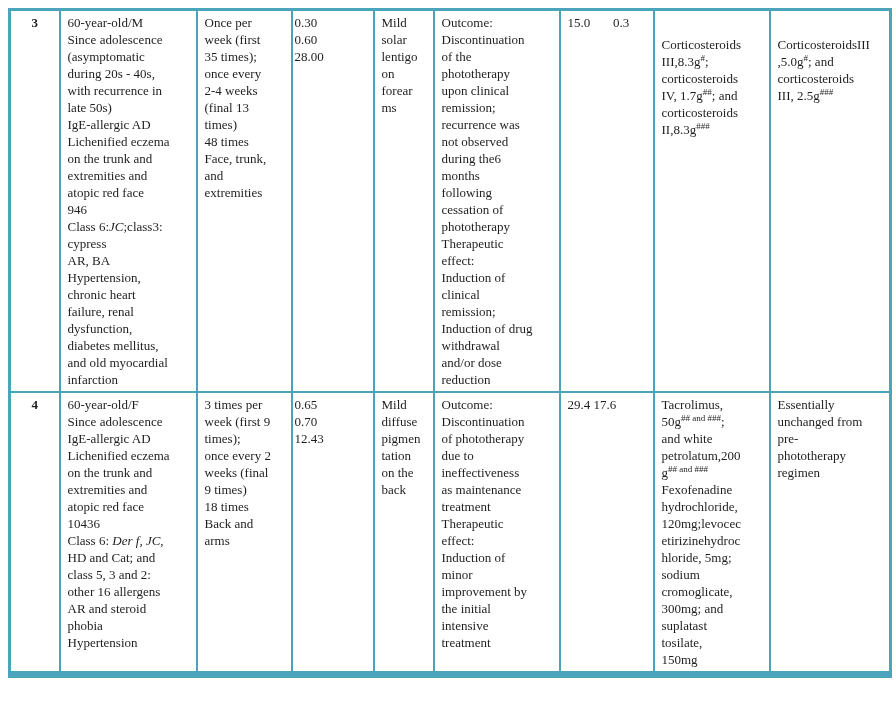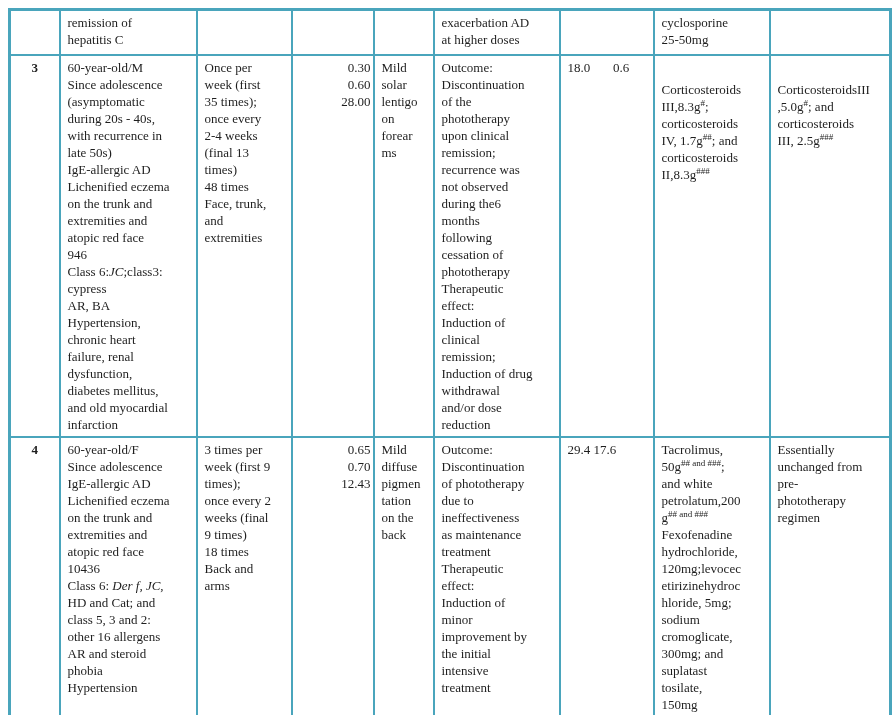--- a/index.html
+++ b/index.html
@@ -23,21 +23,21 @@
     border: 2px solid var(--bc);
     vertical-align: top;
     padding: 3px 4px 3px 7px;
     font-size: 13px;
     line-height: 17px;
     white-space: pre-wrap;
     word-wrap: break-word;
     overflow: hidden;
   }
   td.c-case { text-align: center; font-weight: bold; padding-left: 2px; padding-right: 2px; }
-  td.c-dose { text-align: right; padding-left: 2px; padding-right: 2px; }
+  td.c-dose { text-align: left; padding-left: 2px; padding-right: 2px; }
   td.pt { padding-top: 25px; }
   sup { font-size: 9px; line-height: 0; vertical-align: super; letter-spacing: 0px; }
   i { }
 </style>
 </head>
 <body>
 
 <div class="page">
   <table class="case-table">
     <colgroup>
@@ -45,34 +45,20 @@
         <col style="width:137px">
         <col style="width:95px">
       <col style="width:82px">
         <col style="width:60px">
         <col style="width:126px">
       <col style="width:94px">
         <col style="width:116px">
         <col style="width:121px">
     </colgroup>
     <tbody>
-      <tr style="height:45px">
-        <td class="c-case"></td>
-        <td>remission of
-hepatitis C</td>
-        <td></td>
-        <td class="c-dose"></td>
-        <td></td>
-        <td>exacerbation AD
-at higher doses</td>
-        <td></td>
-        <td>cyclosporine
-25-50mg</td>
-        <td></td>
-      </tr>
       <tr style="height:372px">
         <td class="c-case">3</td>
         <td>60-year-old/M
 Since adolescence
 (asymptomatic
 during 20s - 40s,
 with recurrence in
 late 50s)
 IgE-allergic AD
 Lichenified eczema
@@ -125,21 +111,21 @@
 phototherapy
 Therapeutic
 effect:
 Induction of
 clinical
 remission;
 Induction of drug
 withdrawal
 and/or dose
 reduction</td>
-        <td>18.0       0.6</td>
+        <td>15.0       0.3</td>
         <td class="pt">Corticosteroids
 III,8.3g<sup>#</sup>;
 corticosteroids
 IV, 1.7g<sup>##</sup>; and
 corticosteroids
 II,8.3g<sup>###</sup></td>
         <td class="pt">CorticosteroidsIII
 ,5.0g<sup>#</sup>; and
 corticosteroids
 III, 2.5g<sup>###</sup></td>

